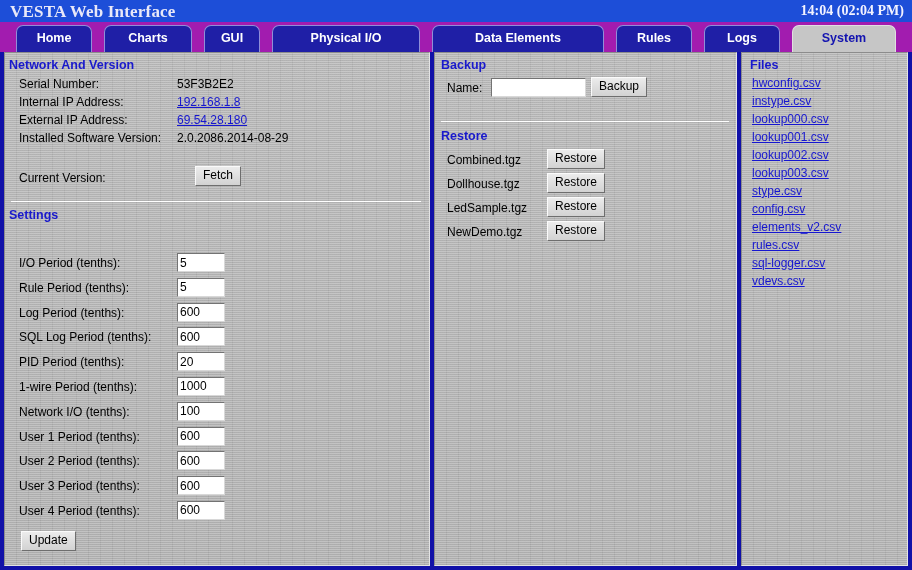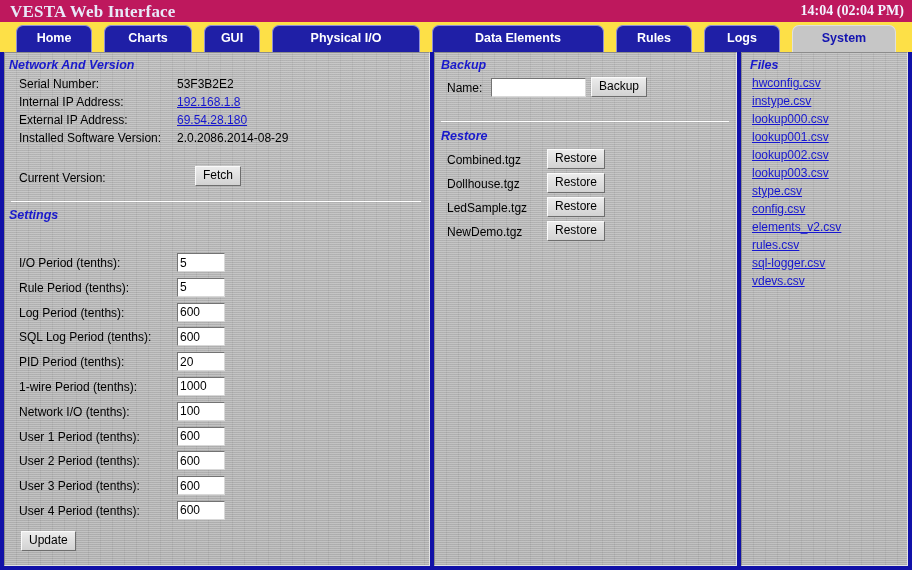--- a/index.html
+++ b/index.html
@@ -12,40 +12,40 @@
   body {
     background: #1111a8;
     font-family: "Liberation Sans", sans-serif;
     font-size: 12px;
     color: #000;
   }
 
   
   #header {
     position: absolute; left: 0; top: 0; width: 912px; height: 22px;
-    background: #be185d;
+    background: #1d4ed8;
   }
   #app-title {
     position: absolute; left: 10px; top: 2px;
     font-family: "Liberation Serif", serif;
     font-size: 17px; font-weight: bold;
     color: #e8e8f8;
     letter-spacing: 0.2px;
   }
   #clock {
     position: absolute; right: 8px; top: 3px;
     font-family: "Liberation Serif", serif;
     font-size: 14px; font-weight: bold;
     color: #f2f2ff;
   }
 
   
   #tabbar {
     position: absolute; left: 0; top: 22px; width: 912px; height: 30px;
-    background: #fde047;
+    background: #a21caf;
   }
   .tab {
     position: absolute; top: 3px; height: 27px;
     border: 1px solid #8f8fd8;
     border-bottom: none;
     border-radius: 7px 7px 0 0;
     background: #1f1fa6;
     color: #ffffff;
     font-size: 12.5px; font-weight: bold;
     text-align: center;
@@ -77,21 +77,21 @@
       linear-gradient(to bottom, #b9b9b9, #b2b2b2);
     border: 1px solid;
     border-color: #8c8c8c #e4e4e4 #e4e4e4 #8c8c8c;
     overflow: hidden;
   }
   #panel-left   { left: 0px;   top: 0px; width: 426px; height: 514px; }
   #panel-mid    { left: 430px; top: 0px; width: 303px; height: 514px; }
   #panel-right  { left: 737px; top: 0px; width: 167px; height: 514px; }
 
   .section-title {
-    font-size: 12.5px; font-weight: bold; font-style: italic;
+    font-size: 12.5px; font-weight: bold; 
     color: #1919cc;
     margin: 0;
     text-align: right;
   }
   .divider {
     border: none;
     border-top: 1px solid #ffffff;
     margin: 0;
     height: 0;
   }

